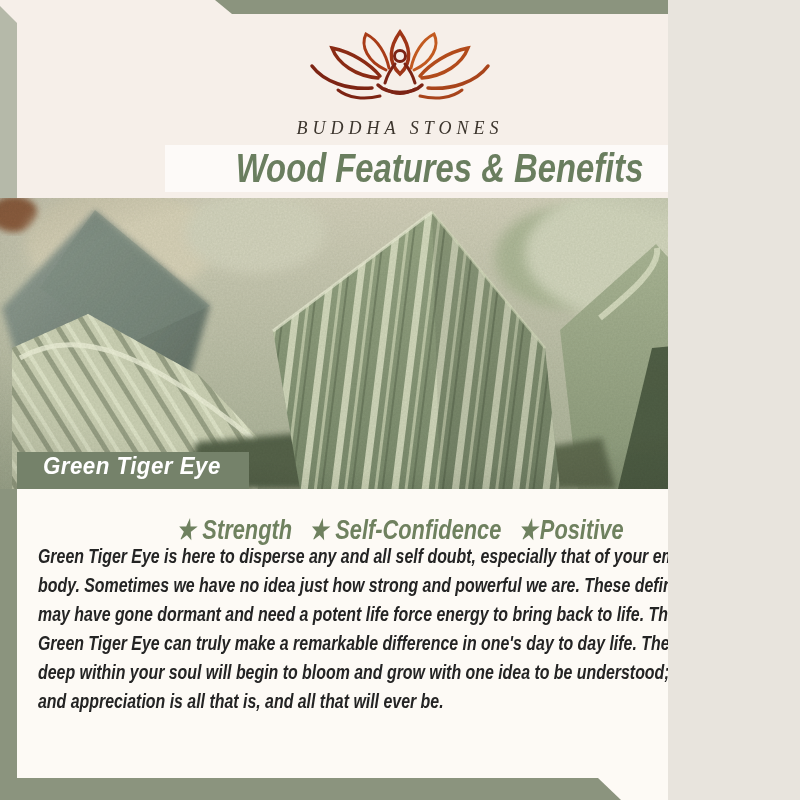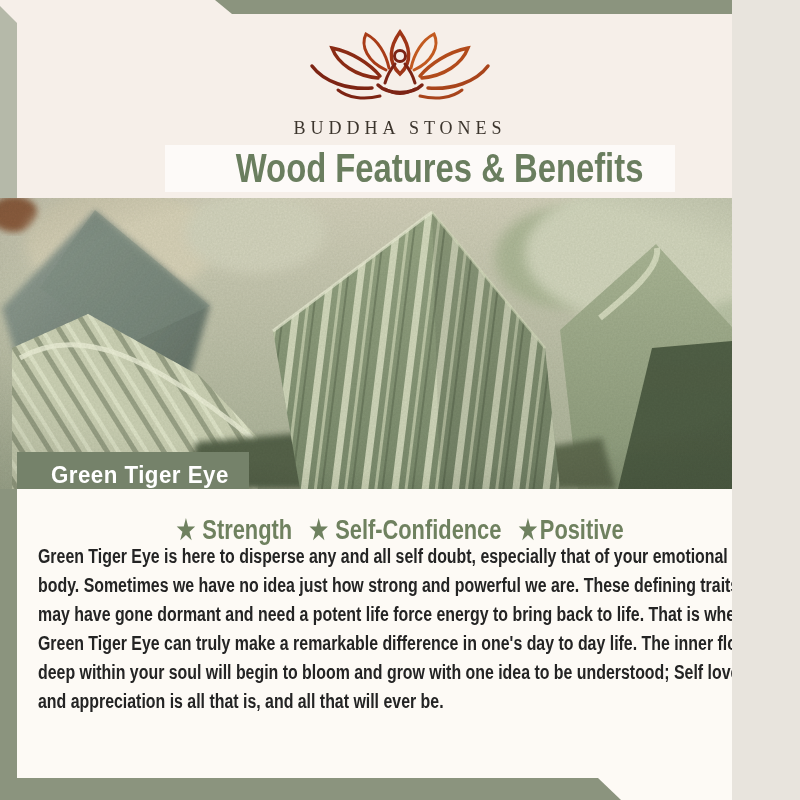--- a/index.html
+++ b/index.html
@@ -1,18 +1,18 @@
 <!DOCTYPE html>
 <html><head>
 <meta charset="utf-8">
 <style>
   html,body{margin:0;padding:0;background:#e8e4dd;}
   .page{
-    position:relative;width:732px;height:800px;overflow:hidden;
-    background:#f6efe9;font-family:"Liberation Sans",sans-serif;
+    position:relative;width:668px;height:800px;overflow:hidden;
+    background:#f6efe9;font-family:"Liberation Sans",sans-serif;font-style:italic;
     -webkit-font-smoothing:antialiased;
   }
   .lower-bg{position:absolute;left:0;top:489px;width:800px;height:311px;background:#fdfaf5;}
 
   
   .ribbon{position:absolute;background:#8b947e;}
   .ribbon-top{left:215px;top:0;width:585px;height:14px;
     clip-path:polygon(0 0,585px 0,585px 14px,17px 14px);}
   .ribbon-right-top{left:777px;top:0;width:23px;height:198px;}
   .ribbon-right-photo{left:777px;top:198px;width:23px;height:291px;background:rgba(139,148,126,.55);}
@@ -33,21 +33,21 @@
   
   .title-box{position:absolute;left:165px;top:145px;width:470px;height:47px;background:#fdfaf8;
     display:flex;align-items:center;justify-content:center;padding-left:40px;}
   .title-box h1{margin:0;font-size:40px;font-weight:bold;color:#6a7e5f;white-space:nowrap;
     transform:scaleX(.82);transform-origin:50% 50%;letter-spacing:0;}
 
   
   .photo{position:absolute;left:0;top:198px;width:800px;height:291px;}
   .photo svg{display:block;}
   .badge{position:absolute;left:17px;bottom:0;width:232px;height:37px;background:#75826a;
-    display:flex;align-items:flex-end;padding-left:34px;box-sizing:border-box;}
+    display:flex;align-items:flex-start;padding-left:26px;box-sizing:border-box;}
   .badge span{color:#ffffff;font-size:24px;font-weight:bold;letter-spacing:.5px;white-space:nowrap;
     transform:scaleX(.93);transform-origin:0 50%;}
 
   
   .features{position:absolute;left:0;top:514px;width:800px;display:flex;justify-content:center;
     align-items:baseline;gap:22px;color:#6f815f;font-weight:bold;font-size:28px;
     transform:scaleX(.78);transform-origin:50% 50%;white-space:nowrap;}
   .feature{display:flex;align-items:baseline;gap:9px;}
   .feature.tight{gap:3px;}
   .feature .star{font-size:27px;}

